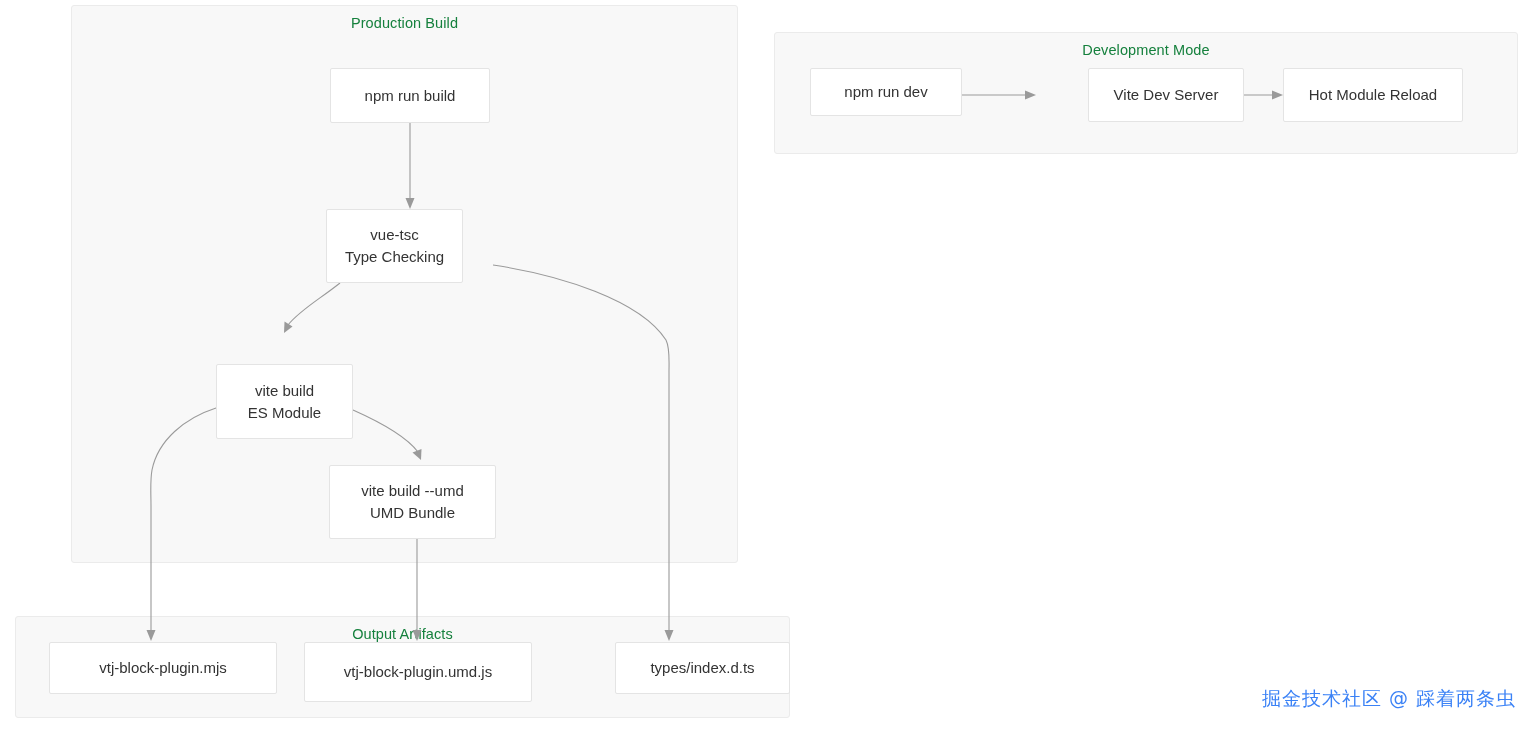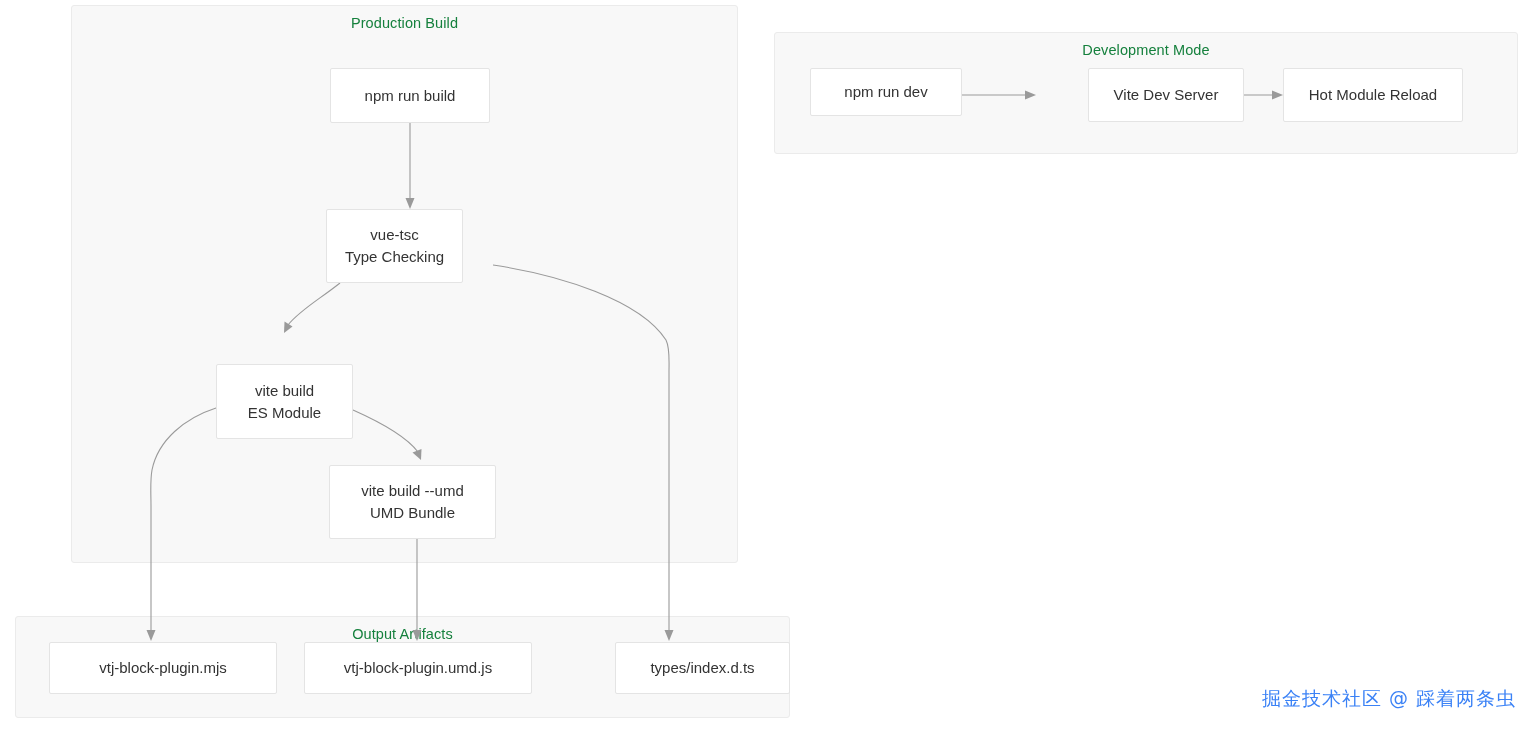--- a/index.html
+++ b/index.html
@@ -63,21 +63,21 @@
   }
   .node .line2 { display: block; }
 
   
   #node-npm-build   { left: 330px; top: 68px;  width: 160px; height: 55px; }
   #node-vue-tsc     { left: 326px; top: 209px; width: 137px; height: 74px; }
   #node-vite-es     { left: 216px; top: 336px; width: 137px; height: 75px; margin-top: 28px; }
   #node-vite-umd    { left: 329px; top: 465px; width: 167px; height: 74px; }
   
   #node-artifact-mjs { left: 49px;  top: 642px; width: 228px; height: 52px; }
-  #node-artifact-umd { left: 304px; top: 642px; width: 228px; height: 52px; }
+  #node-artifact-umd { left: 304px; top: 642px; width: 228px; height: 60px; }
   #node-artifact-dts { left: 615px; top: 642px; width: 175px; height: 52px; }
   
   #node-npm-dev     { left: 810px;  top: 68px; width: 152px; height: 48px; }
   #node-vite-dev    { left: 1088px; top: 68px; width: 156px; height: 54px; }
   #node-hmr         { left: 1283px; top: 68px; width: 180px; height: 54px; }
 
   
   #edge-layer {
     position: absolute;
     left: 0; top: 0;

